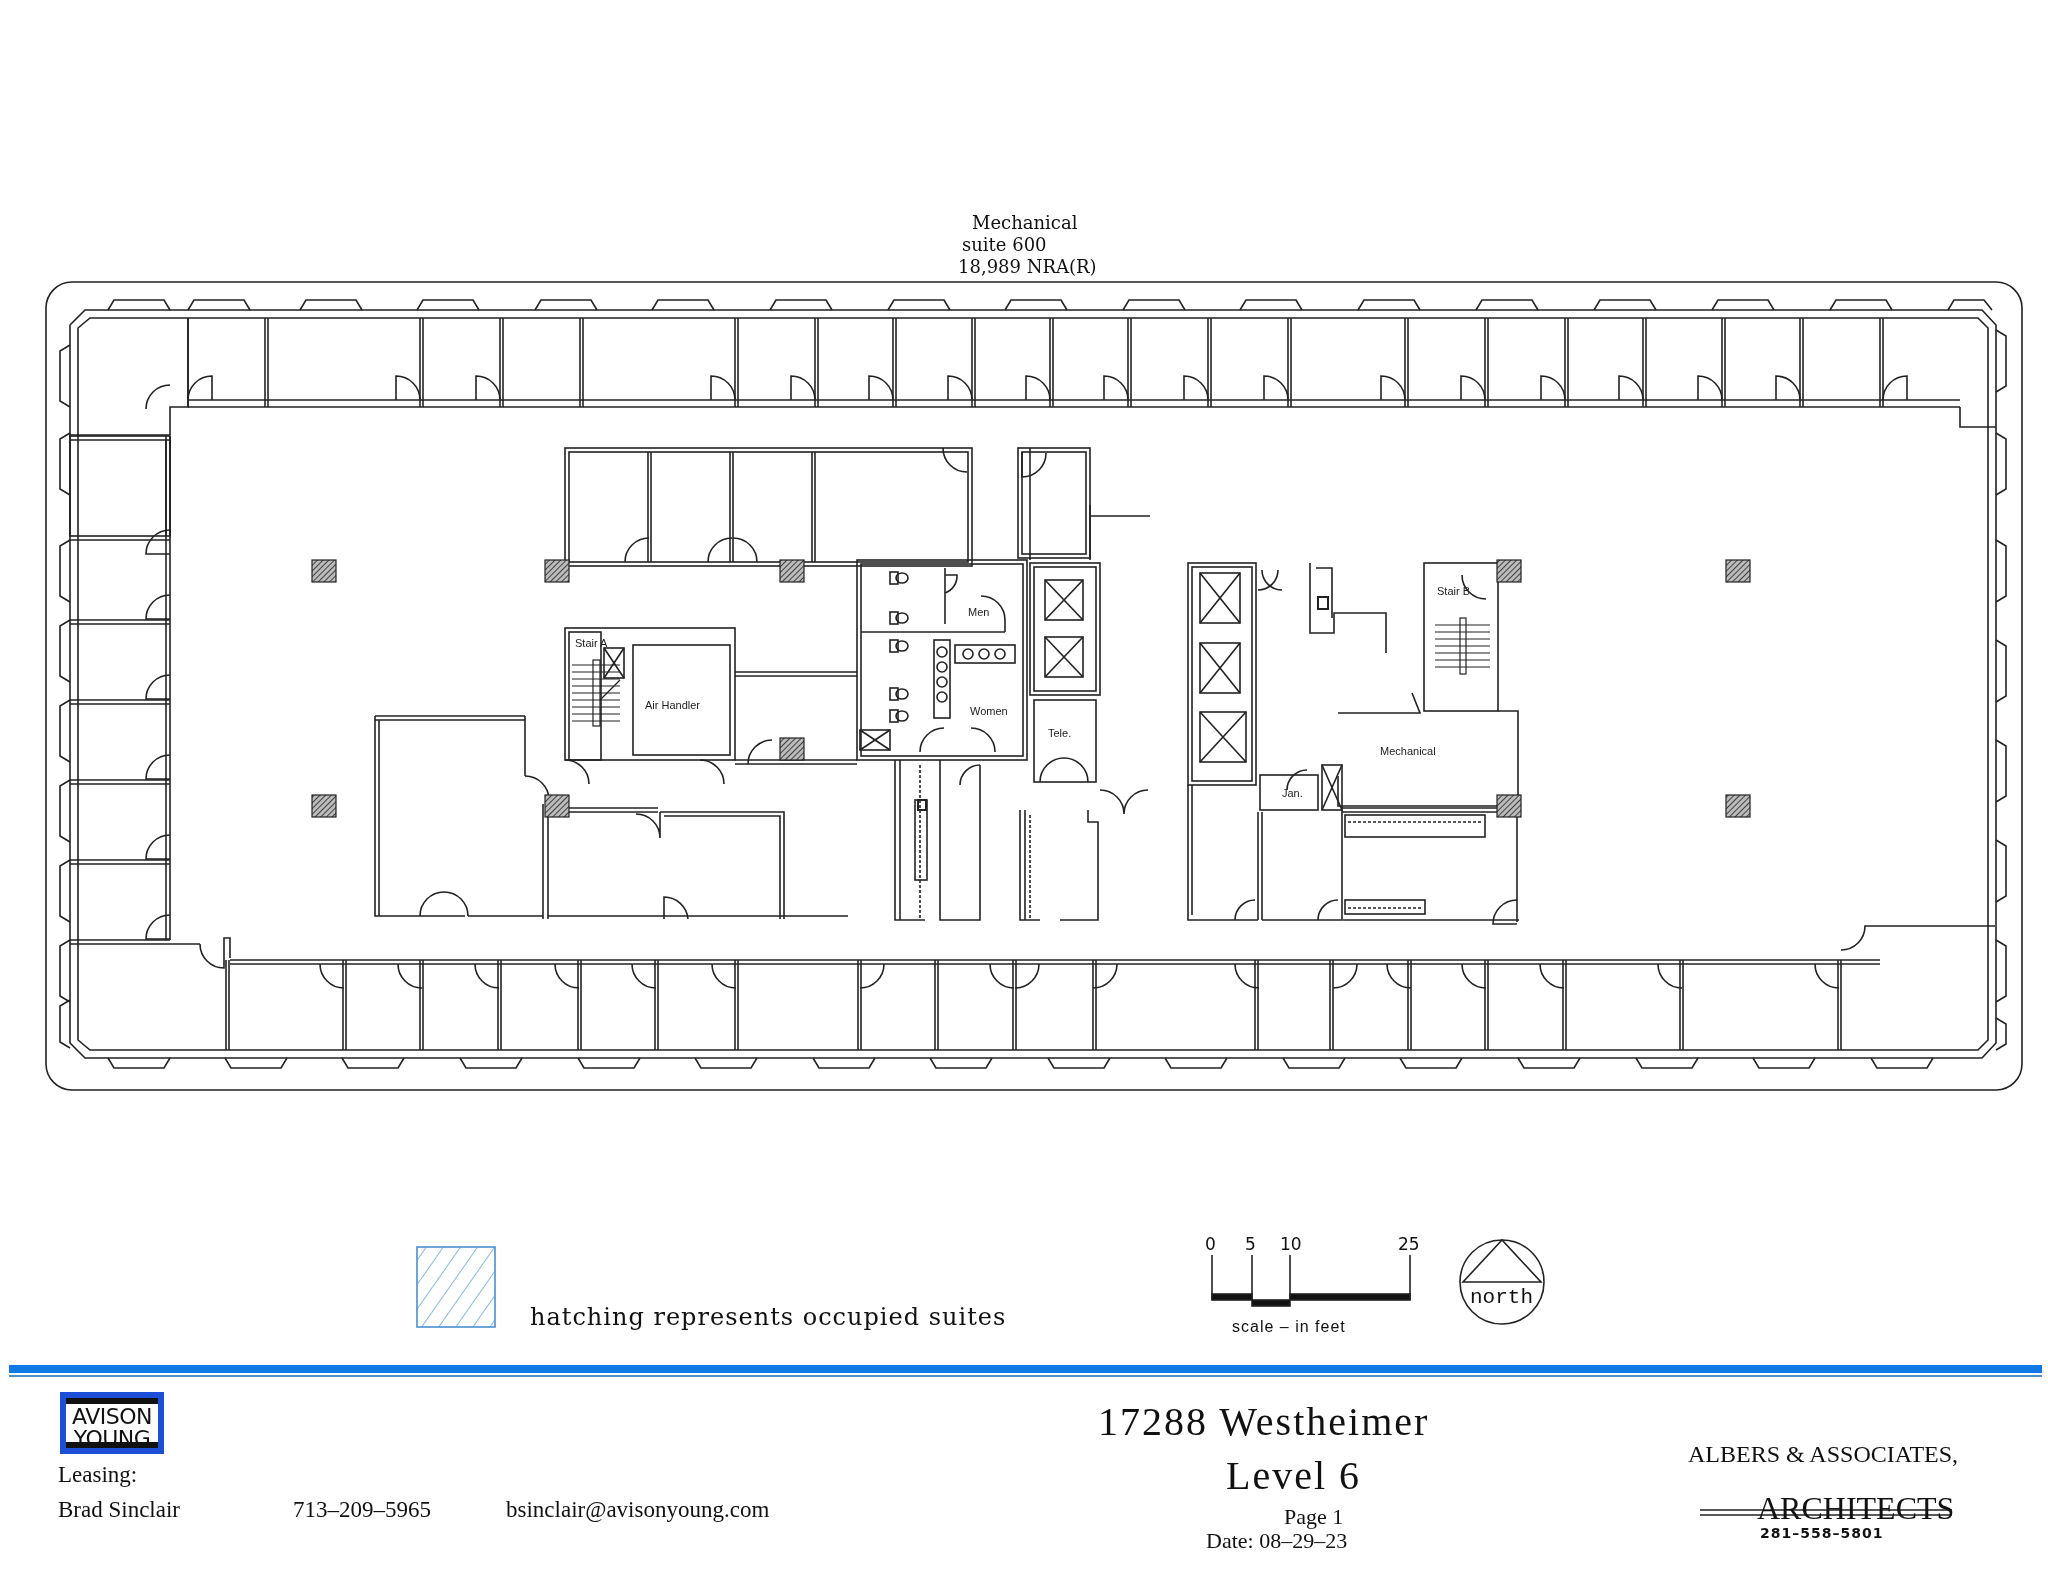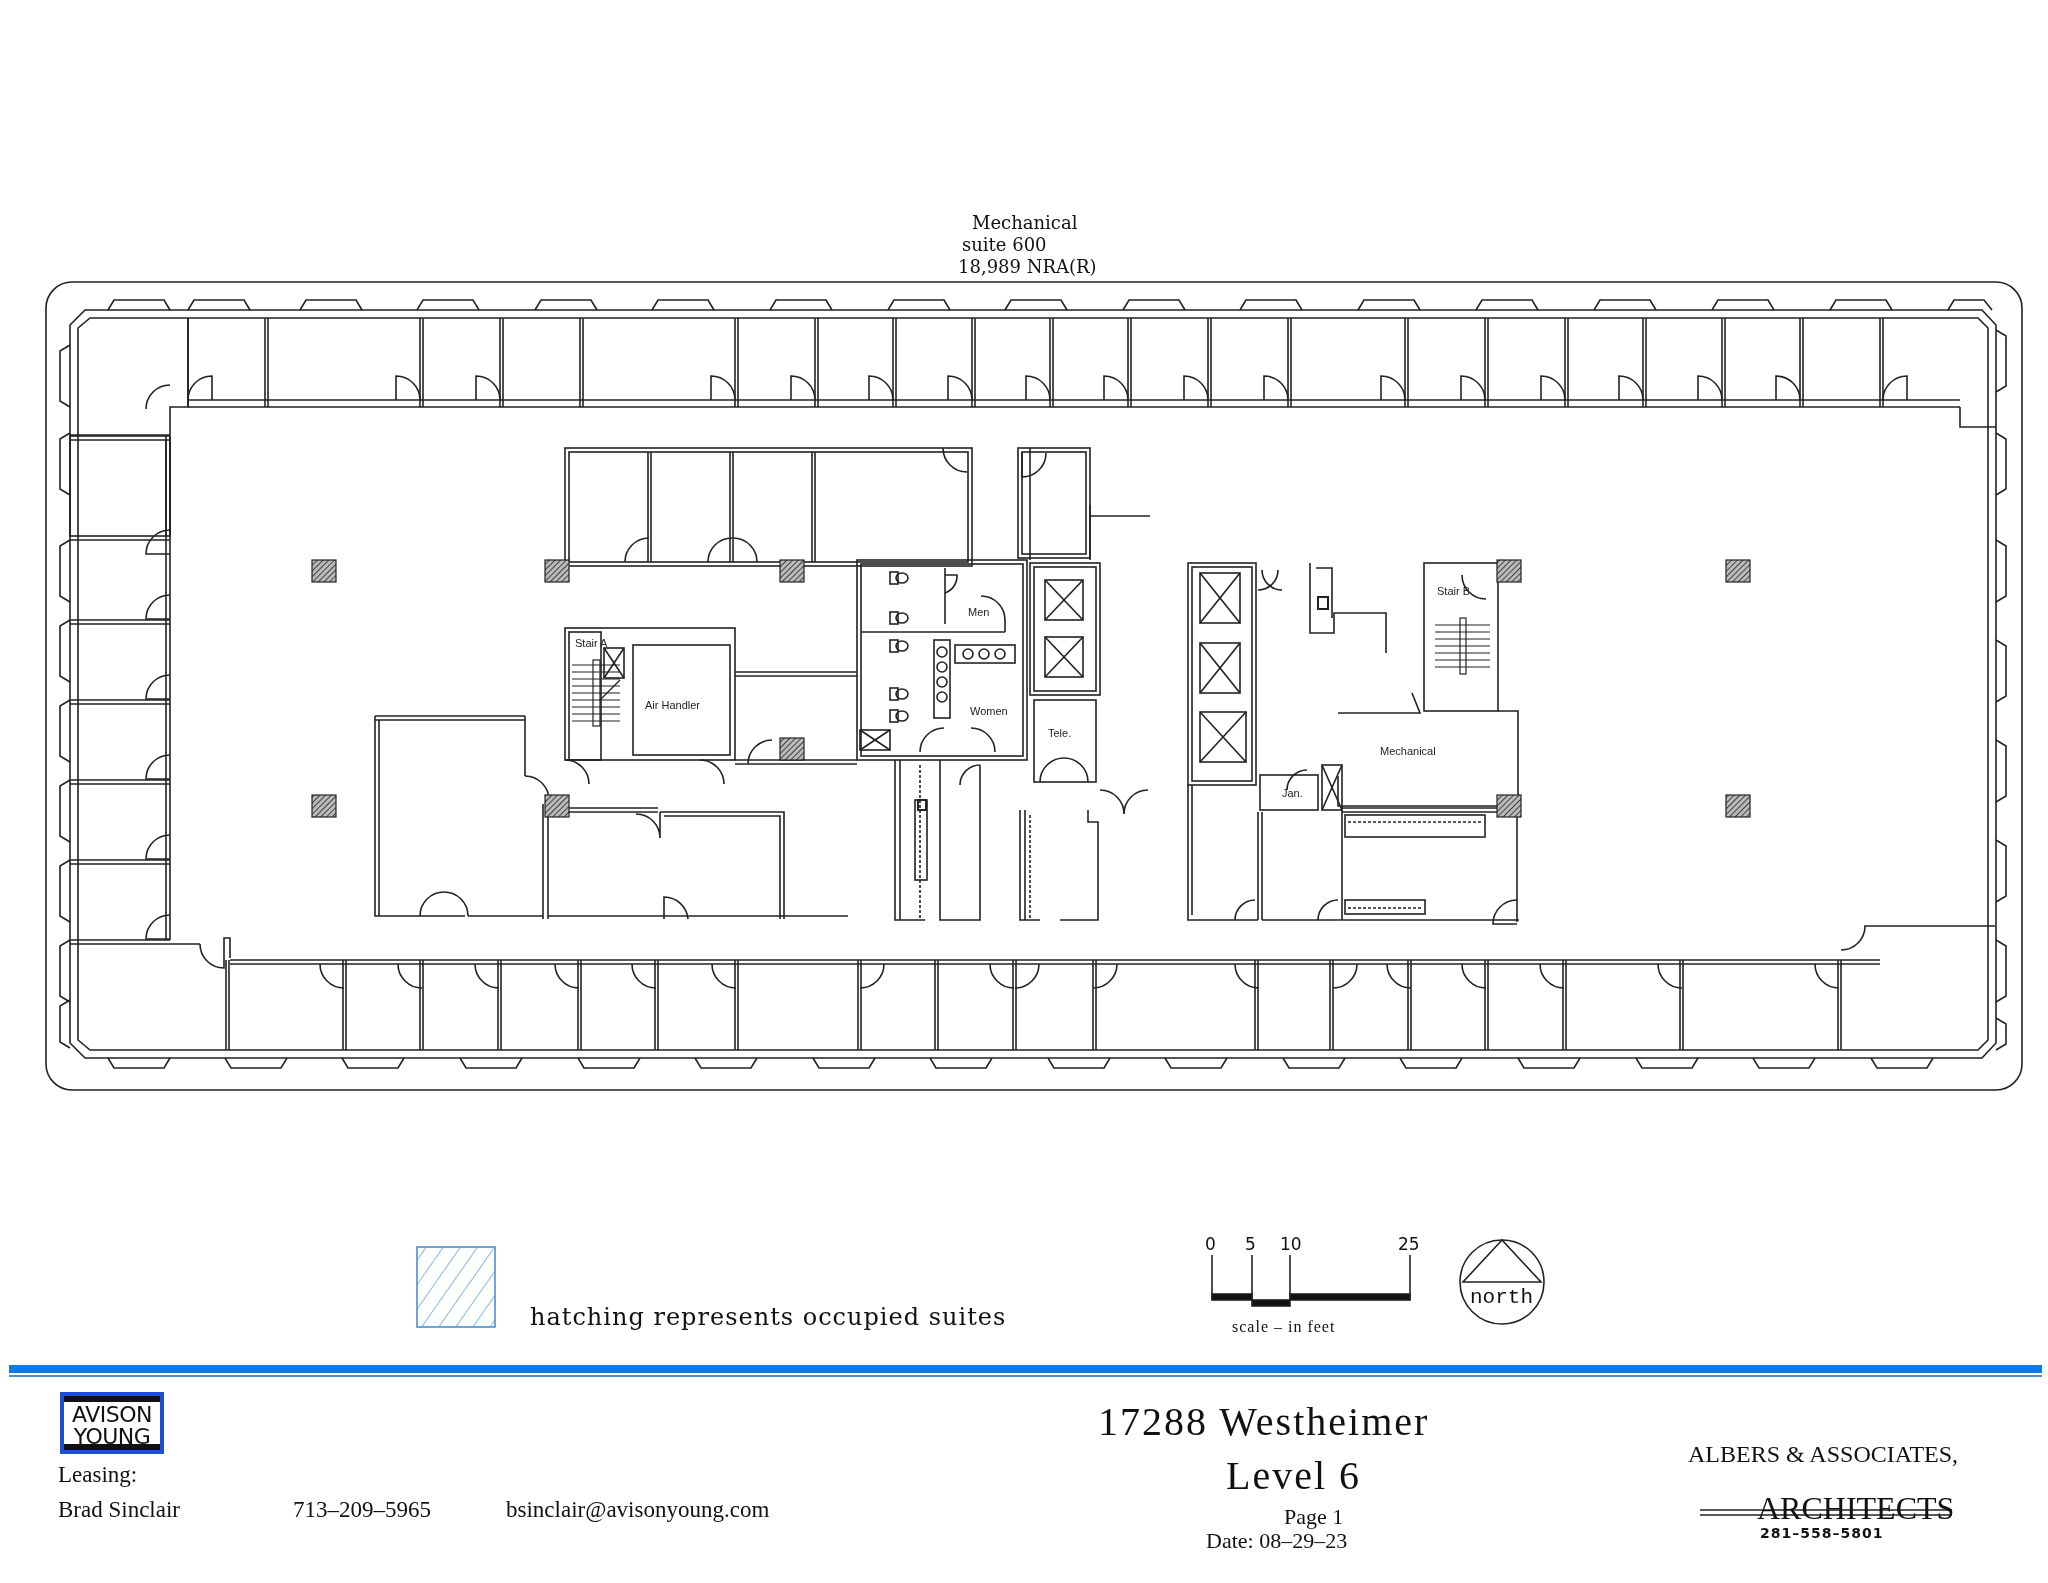--- a/index.html
+++ b/index.html
@@ -3,25 +3,25 @@
 <meta charset="utf-8">
 <style>
   html,body{margin:0;padding:0;background:#fff;}
   body{width:2048px;height:1583px;position:relative;overflow:hidden;font-family:"DejaVu Serif",serif;color:#111;}
   .abs{position:absolute;}
   svg.plan{position:absolute;left:0;top:0;}
   .serif{font-family:"Liberation Serif","DejaVu Serif",serif;}
   .label-avail{left:962px;top:212px;font-size:18px;line-height:22px;font-family:"DejaVu Serif",serif;}
   .legend-text{left:530px;top:1303px;font-size:24px;font-family:"DejaVu Serif",serif;letter-spacing:1px;}
   .scale-lbl{font-family:"DejaVu Sans",sans-serif;font-size:17px;}
-  .scale-caption{left:1232px;top:1318px;font-size:16px;font-family:Liberation Serif, serif;letter-spacing:1px;}
+  .scale-caption{left:1232px;top:1318px;font-size:16px;font-family:Liberation Sans, sans-serif;letter-spacing:1px;}
   .north-lbl{left:1470px;top:1286px;font-size:21px;font-family:Liberation Mono, monospace;}
   .blue-bar{left:9px;top:1365px;width:2033px;height:8px;background:#0f7ae5;}
   .blue-thin{left:9px;top:1375px;width:2033px;height:2px;background:#4d8fc7;}
-  .logo{left:60px;top:1392px;width:104px;height:62px;border:4px solid #1d4ed8;box-sizing:border-box;font-family:"DejaVu Sans",sans-serif;font-size:22px;line-height:22px;text-align:center;padding-top:8px;letter-spacing:-0.5px;}
+  .logo{left:60px;top:1392px;width:104px;height:62px;border:6px solid #1d4ed8;box-sizing:border-box;font-family:"DejaVu Sans",sans-serif;font-size:22px;line-height:22px;text-align:center;padding-top:8px;letter-spacing:-0.5px;}
   .logo:before,.logo:after{content:"";position:absolute;left:0;right:0;height:6px;background:#111;}
   .logo:before{top:0;} .logo:after{bottom:0;}
   .leasing{left:58px;top:1462px;font-size:23px;}
   .contact{top:1497px;font-size:23px;}
   .title1{left:1098px;top:1398px;font-size:40px;letter-spacing:2px;}
   .title2{left:1226px;top:1452px;font-size:40px;letter-spacing:2px;}
   .page{left:1268px;top:1504px;font-size:22px;margin-left:16px;}
   .date{left:1206px;top:1528px;font-size:22px;}
   .arch1{left:1688px;top:1441px;font-size:24px;}
   .arch2{left:1757px;top:1490px;font-size:32px;}

